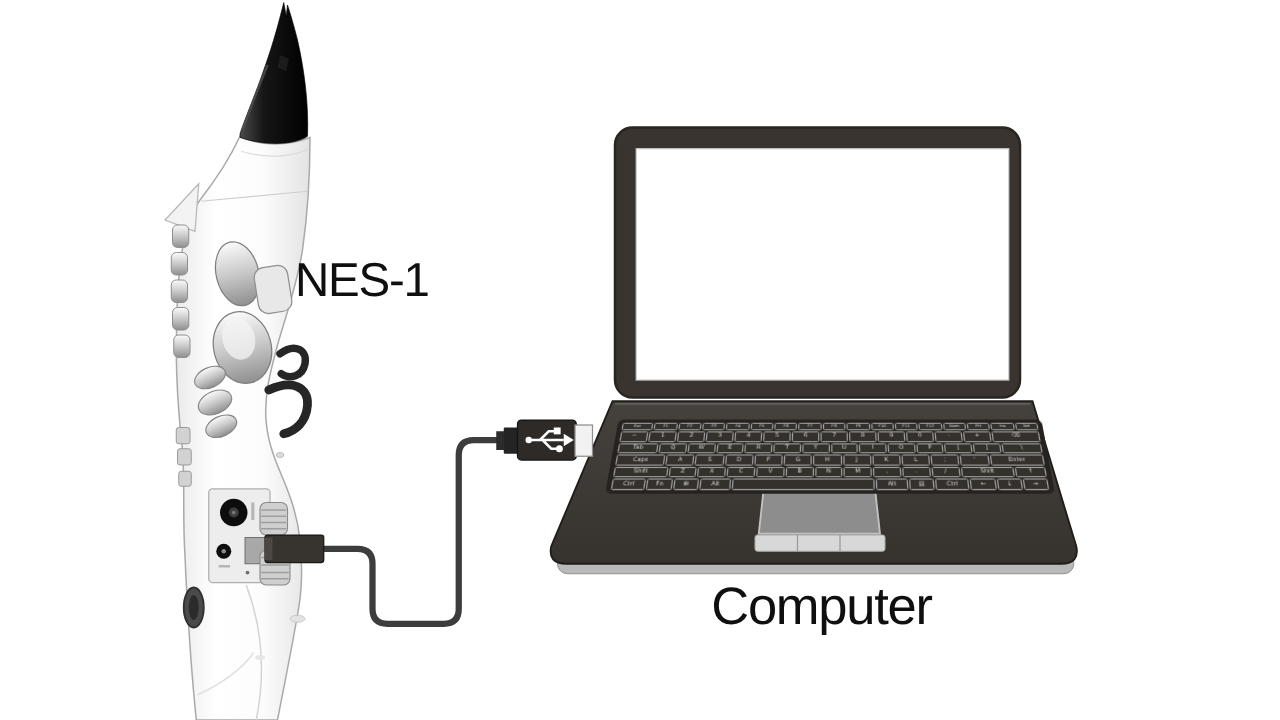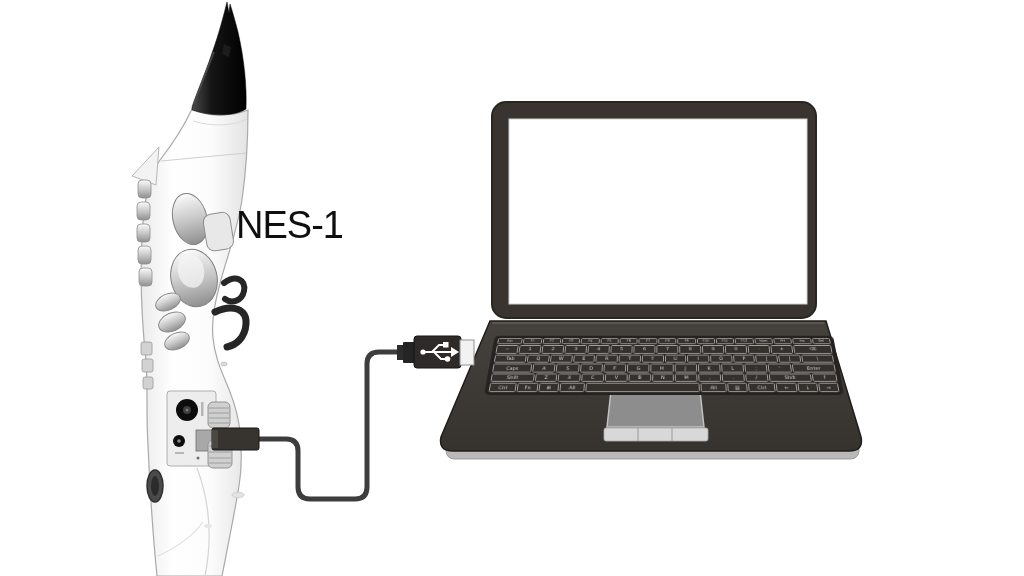--- a/index.html
+++ b/index.html
@@ -263,13 +263,14 @@
         <div class="kb-key" style="flex: 1.3 1 0%;">Alt</div>
         <div class="kb-key" style="flex: 1 1 0%;">▤</div>
         <div class="kb-key" style="flex: 1.4 1 0%;">Ctrl</div>
         <div class="kb-key" style="flex: 1 1 0%;">←</div>
         <div class="kb-key" style="flex: 1 1 0%;">↓</div>
         <div class="kb-key" style="flex: 1 1 0%;">→</div>
       </div>
     </div>
 
   <div id="nes-label" class="label">NES-1</div>
+  <div id="computer-label" class="label">Computer</div>
 </div>
 
 </body></html>

